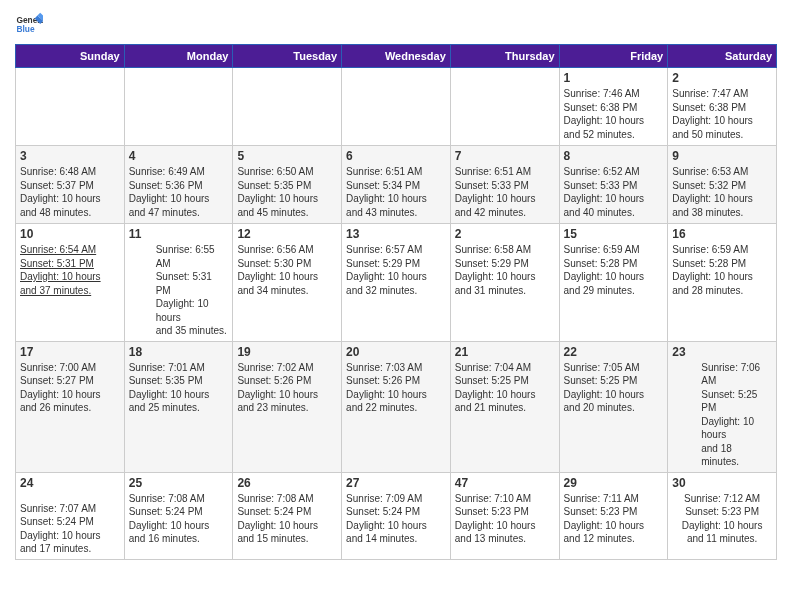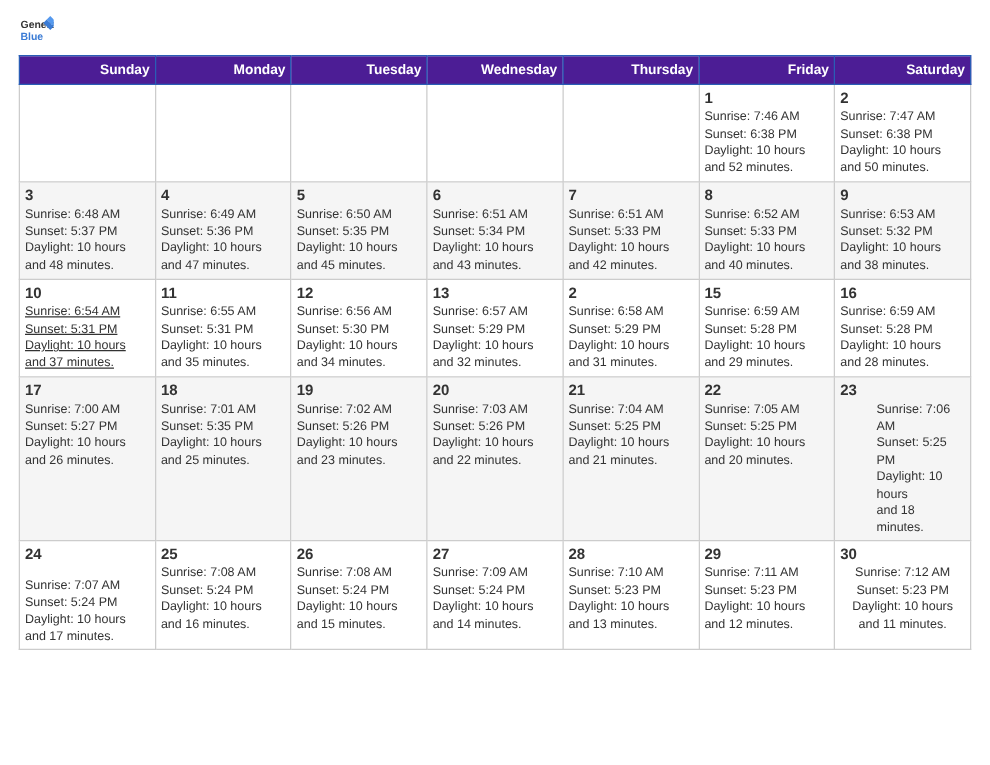--- a/index.html
+++ b/index.html
@@ -161,21 +161,21 @@
         <tr>
           <td>
             <span class="day-num">10</span>
             <div class="cell-text" style="white-space: pre-line; text-decoration: underline;">Sunrise: 6:54 AM
 Sunset: 5:31 PM
 Daylight: 10 hours
 and 37 minutes.</div>
           </td>
           <td>
             <span class="day-num">11</span>
-            <div class="cell-text" style="white-space: pre-line;">Sunrise: 6:55 AM
+            <div class="cell-text" style="white-space: pre-line; margin-left: 27px;">Sunrise: 6:55 AM
 Sunset: 5:31 PM
 Daylight: 10 hours
 and 35 minutes.</div>
           </td>
           <td>
             <span class="day-num">12</span>
             <div class="cell-text" style="white-space: pre-line;">Sunrise: 6:56 AM
 Sunset: 5:30 PM
 Daylight: 10 hours
 and 34 minutes.</div>
@@ -283,21 +283,21 @@
 and 15 minutes.</div>
           </td>
           <td>
             <span class="day-num">27</span>
             <div class="cell-text" style="white-space: pre-line;">Sunrise: 7:09 AM
 Sunset: 5:24 PM
 Daylight: 10 hours
 and 14 minutes.</div>
           </td>
           <td>
-            <span class="day-num">28</span>
+            <span class="day-num">47</span>
             <div class="cell-text" style="white-space: pre-line;">Sunrise: 7:10 AM
 Sunset: 5:23 PM
 Daylight: 10 hours
 and 13 minutes.</div>
           </td>
           <td>
             <span class="day-num">29</span>
             <div class="cell-text" style="white-space: pre-line;">Sunrise: 7:11 AM
 Sunset: 5:23 PM
 Daylight: 10 hours

